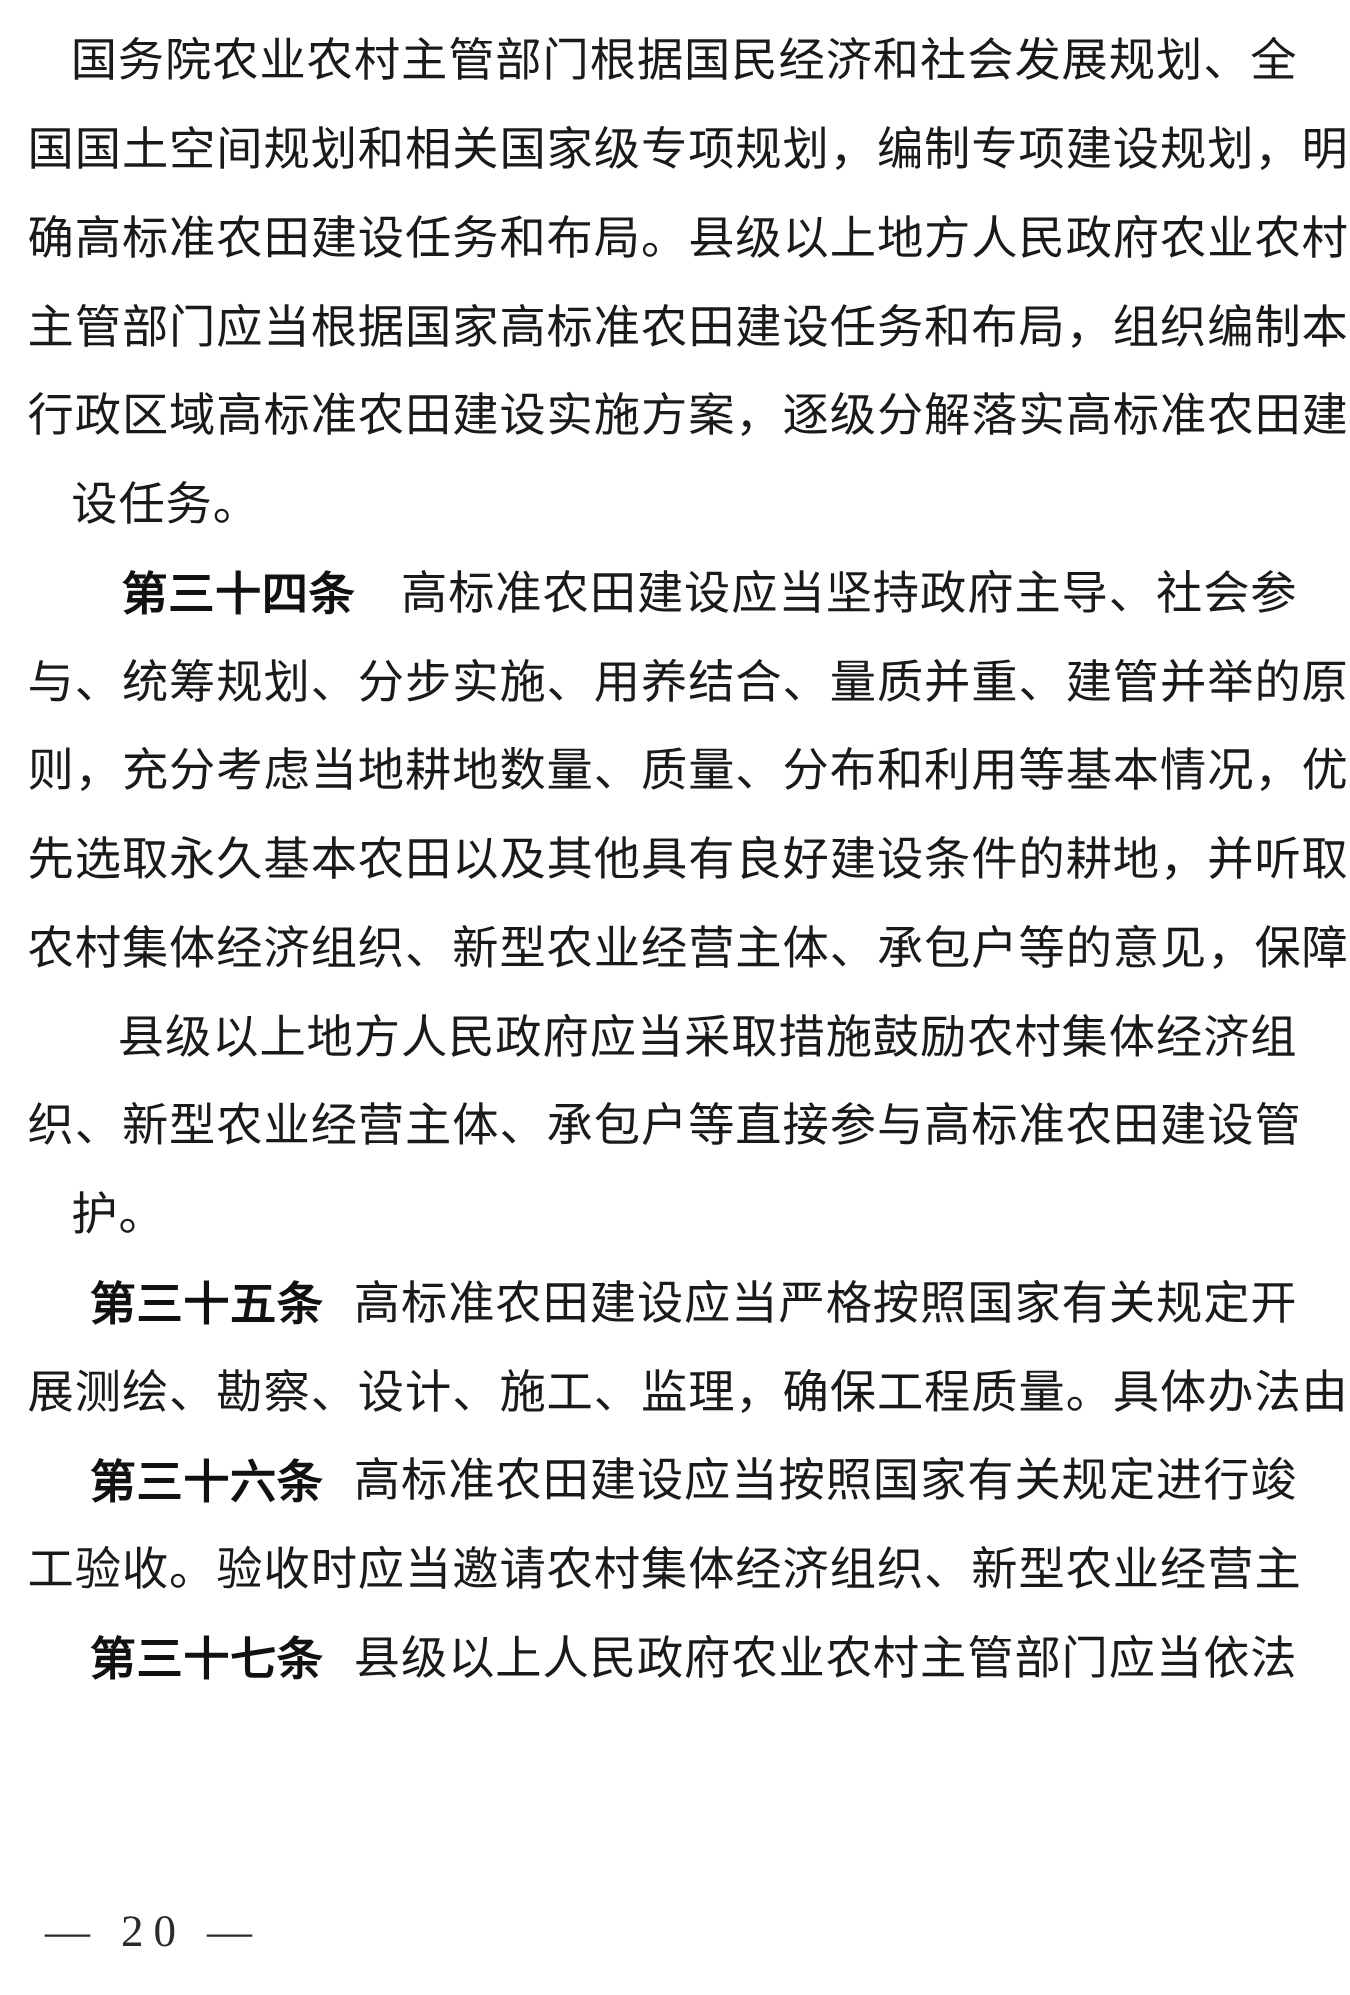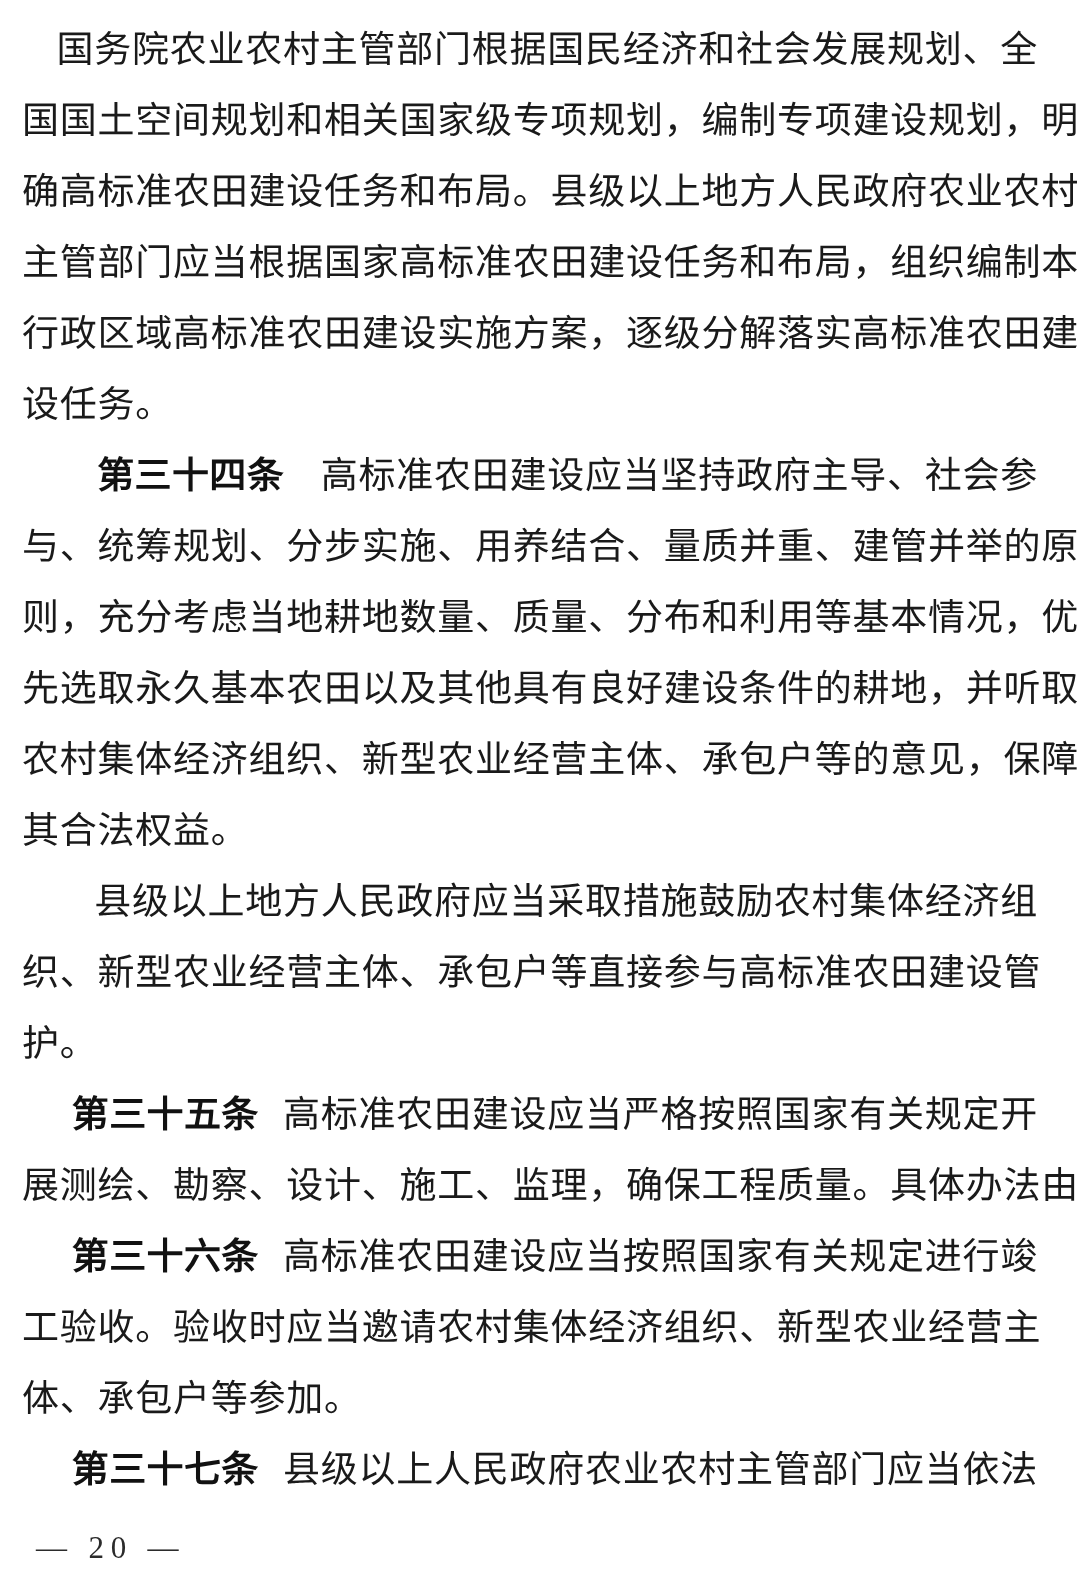--- a/index.html
+++ b/index.html
@@ -44,20 +44,21 @@
     align-items: center;
   }
   .line.just > span {
     display: inline-block;
   }
 
   
   .line.flush {
     display: block;
     text-align: left;
+    margin-left: 35px;
   }
 
   
   .indent {
     display: inline-block;
     width: 78px;
   }
 
   
   .gap {
@@ -71,21 +72,21 @@
     font-weight: 700;
     letter-spacing: 0.01em;
     color: #111111;
   }
 
   .page-number {
     position: absolute;
     left: 36px;
     bottom: 30px;
     font-family: "Liberation Serif", "DejaVu Serif", serif;
-    font-size: 31px;
+    font-size: 36px;
     color: #2b2b2b;
     letter-spacing: 0.22em;
     white-space: nowrap;
   }
 </style>
 </head>
 <body>
 
 <div class="page">
 
@@ -408,23 +409,20 @@
           <span>包</span>
           <span>户</span>
           <span>等</span>
           <span>的</span>
           <span>意</span>
           <span>见</span>
           <span>，</span>
           <span>保</span>
           <span>障</span>
         </span>
-    </div>
-    <div class="line flush">
-      <span>其合法权益。</span>
     </div>
 
     <div class="line just">
       <span class="indent"></span>
         <span style="display: flex; justify-content: space-between; flex: 1 1 auto;">
           <span>县</span>
           <span>级</span>
           <span>以</span>
           <span>上</span>
           <span>地</span>
@@ -612,23 +610,20 @@
           <span>、</span>
           <span>新</span>
           <span>型</span>
           <span>农</span>
           <span>业</span>
           <span>经</span>
           <span>营</span>
           <span>主</span>
         </span>
     </div>
-    <div class="line flush">
-      <span>体、承包户等参加。</span>
-    </div>
 
     <div class="line just">
       <span style="display: flex; width: 100%; align-items: center;">
           <span class="indent"></span>
           <span class="art-head" style="display: flex; justify-content: space-between; flex: 1 1 auto;">
             <span>第</span>
             <span>三</span>
             <span>十</span>
             <span>七</span>
             <span>条</span>

